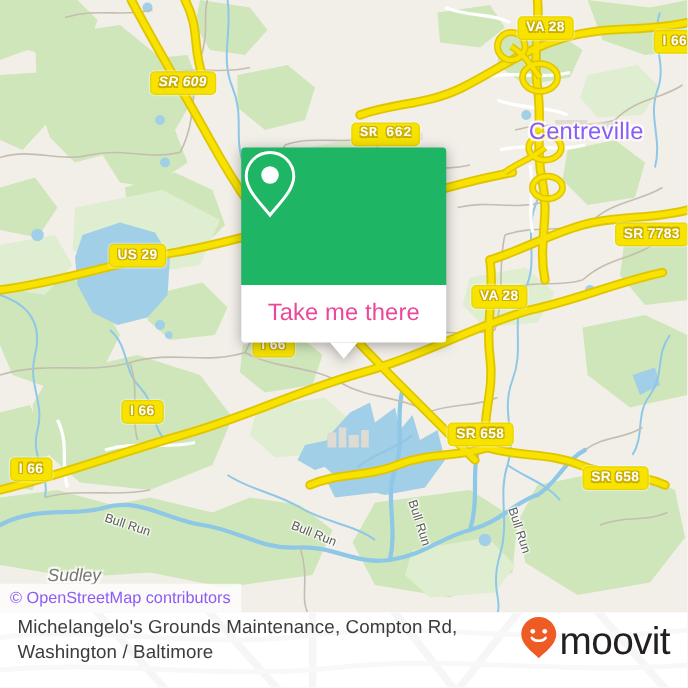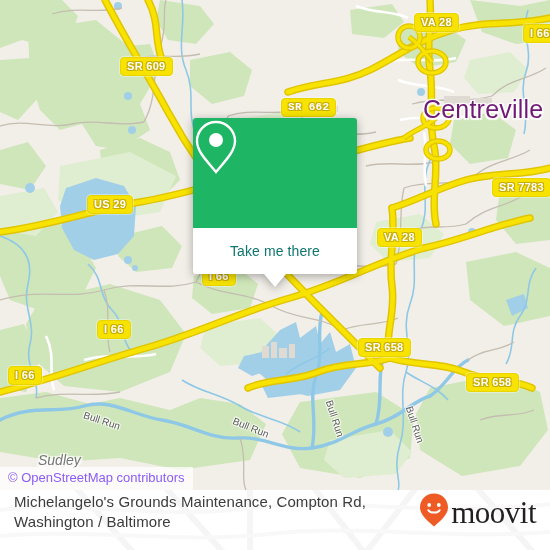--- a/index.html
+++ b/index.html
@@ -42,21 +42,21 @@
   
   .place{
     position:absolute;
     color:#4a4a4a;
     white-space:nowrap;
     text-shadow:
       -1.5px -1.5px 1px rgba(255,255,255,.95), 1.5px -1.5px 1px rgba(255,255,255,.95),
       -1.5px  1.5px 1px rgba(255,255,255,.95), 1.5px  1.5px 1px rgba(255,255,255,.95),
        0 0 3px rgba(255,255,255,.95);
   }
-  .place.city{font-size:25px;color:#701a75;letter-spacing:.2px;}
+  .place.city{font-size:19px;color:#8b5cf6;letter-spacing:.2px;}
   .place.hamlet{font-size:14px;color:#777;}
   .water-label{
     position:absolute;
     color:#5c5c5c;
     font-size:10px;
     white-space:nowrap;
     text-shadow:
       -1px -1px 1px rgba(255,255,255,.9), 1px -1px 1px rgba(255,255,255,.9),
       -1px  1px 1px rgba(255,255,255,.9), 1px  1px 1px rgba(255,255,255,.9);
   }
@@ -87,21 +87,21 @@
     display:flex;align-items:center;justify-content:center;
   }
   #popup-foot{
     height:46px;
     background:#ffffff;
     border-radius:0 0 3px 3px;
     display:flex;align-items:center;justify-content:center;
     position:relative;
   }
   #popup-foot-label{
-    font-size:14px;color:#0f766e;letter-spacing:.1px;
+    font-size:19px;color:#ec4899;letter-spacing:.1px;
   }
   #popup-tail{
     position:absolute;
     left:50%;margin-left:-11px;top:100%;
     width:0;height:0;
     border-left:11px solid transparent;
     border-right:11px solid transparent;
     border-top:13px solid #ffffff;
   }
 
@@ -132,21 +132,20 @@
     flex:0 0 auto;
     margin-left:6px;
   }
   #brand-word{
     font-size:31px;
     color:#231f20;
     letter-spacing:-.5px;
     font-weight:normal;
     margin-left:2px;
     line-height:31px;
-    font-family:Liberation Serif, serif;
   }
 </style>
 </head>
 <body>
 
 <div id="app">
 
   <div id="map">
 
     <svg width="550" height="490" viewBox="0 0 550 490">
@@ -351,21 +350,21 @@
         <rect x="271" y="342" width="6" height="16"></rect>
         <rect x="279" y="348" width="8" height="10"></rect>
         <rect x="289" y="344" width="6" height="14"></rect>
         <rect x="444" y="96" width="26" height="9"></rect>
         <rect x="474" y="98" width="18" height="8"></rect>
         <rect x="316" y="104" width="10" height="7"></rect>
         <rect x="330" y="106" width="8" height="6"></rect>
       </g>
     </svg>
 
-    <div class="shield" style="left:120px;top:57px;">SR 609</div>
+    <div class="shield" style="left:120px;top:57px;font-style:italic;">SR 609</div>
     <div class="shield" style="left:281px;top:98px;font-family:Liberation Mono, monospace;">SR 662</div>
     <div class="shield" style="left:414px;top:13px;">VA 28</div>
     <div class="shield" style="left:523px;top:24px;">I 66</div>
     <div class="shield" style="left:492px;top:178px;">SR 7783</div>
     <div class="shield" style="left:377px;top:228px;">VA 28</div>
     <div class="shield" style="left:87px;top:195px;text-align:right;">US 29</div>
     <div class="shield" style="left:202px;top:267px;">I 66</div>
     <div class="shield" style="left:97px;top:320px;">I 66</div>
     <div class="shield" style="left:8px;top:366px;">I 66</div>
     <div class="shield" style="left:358px;top:338px;">SR 658</div>

